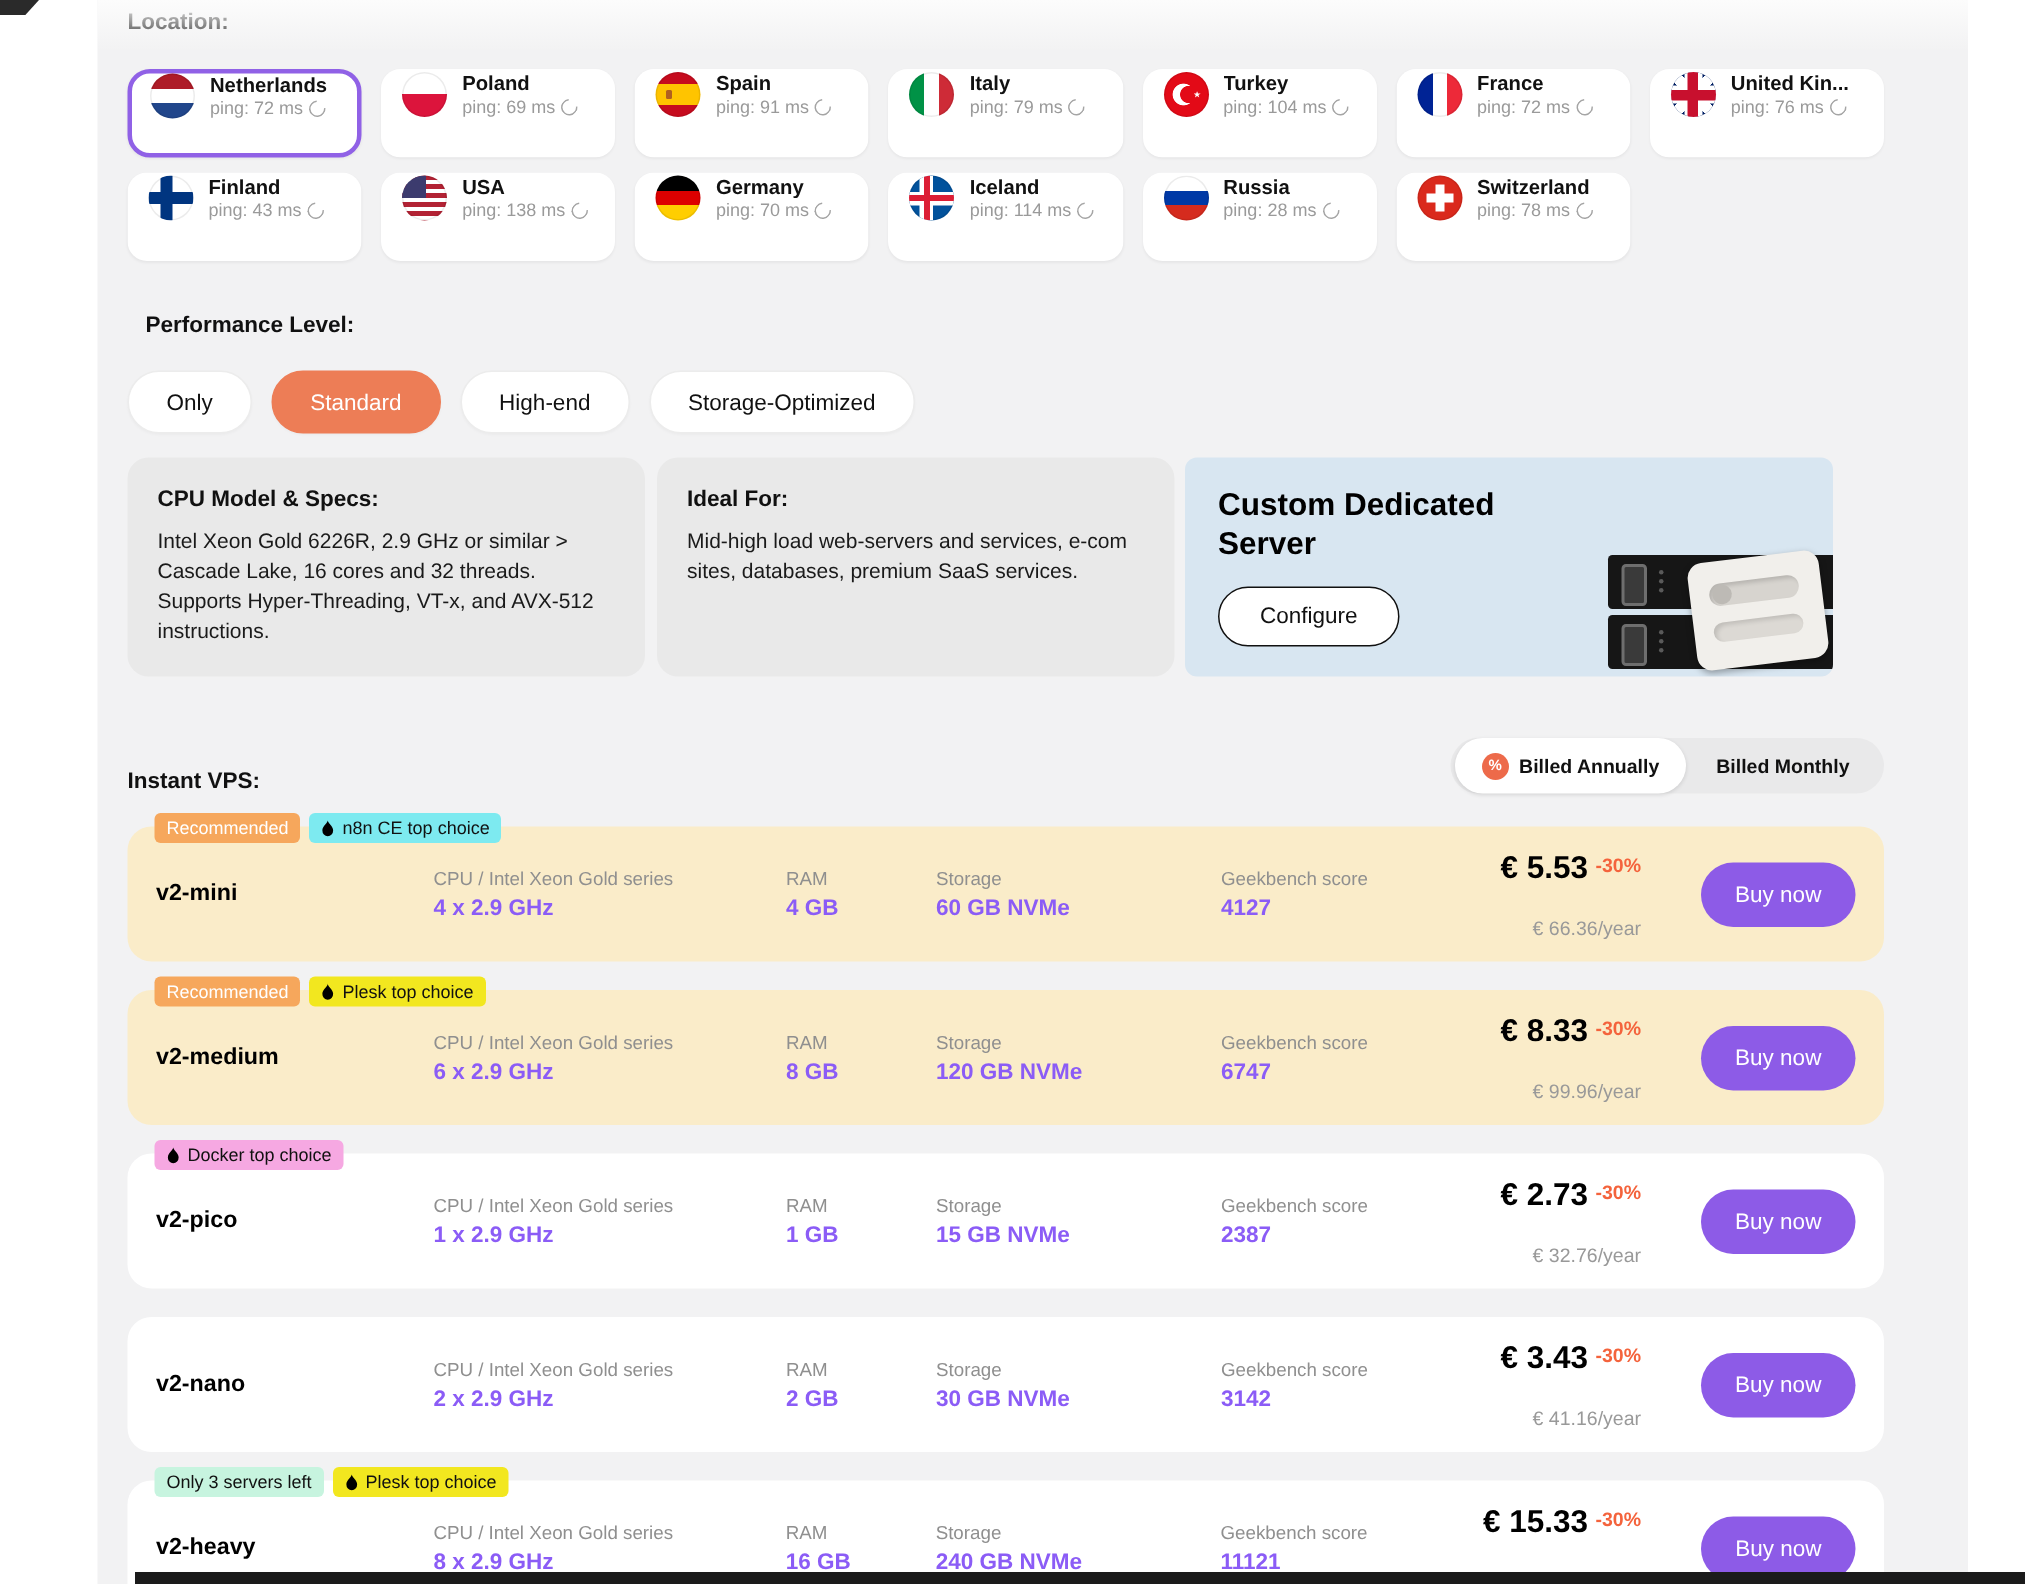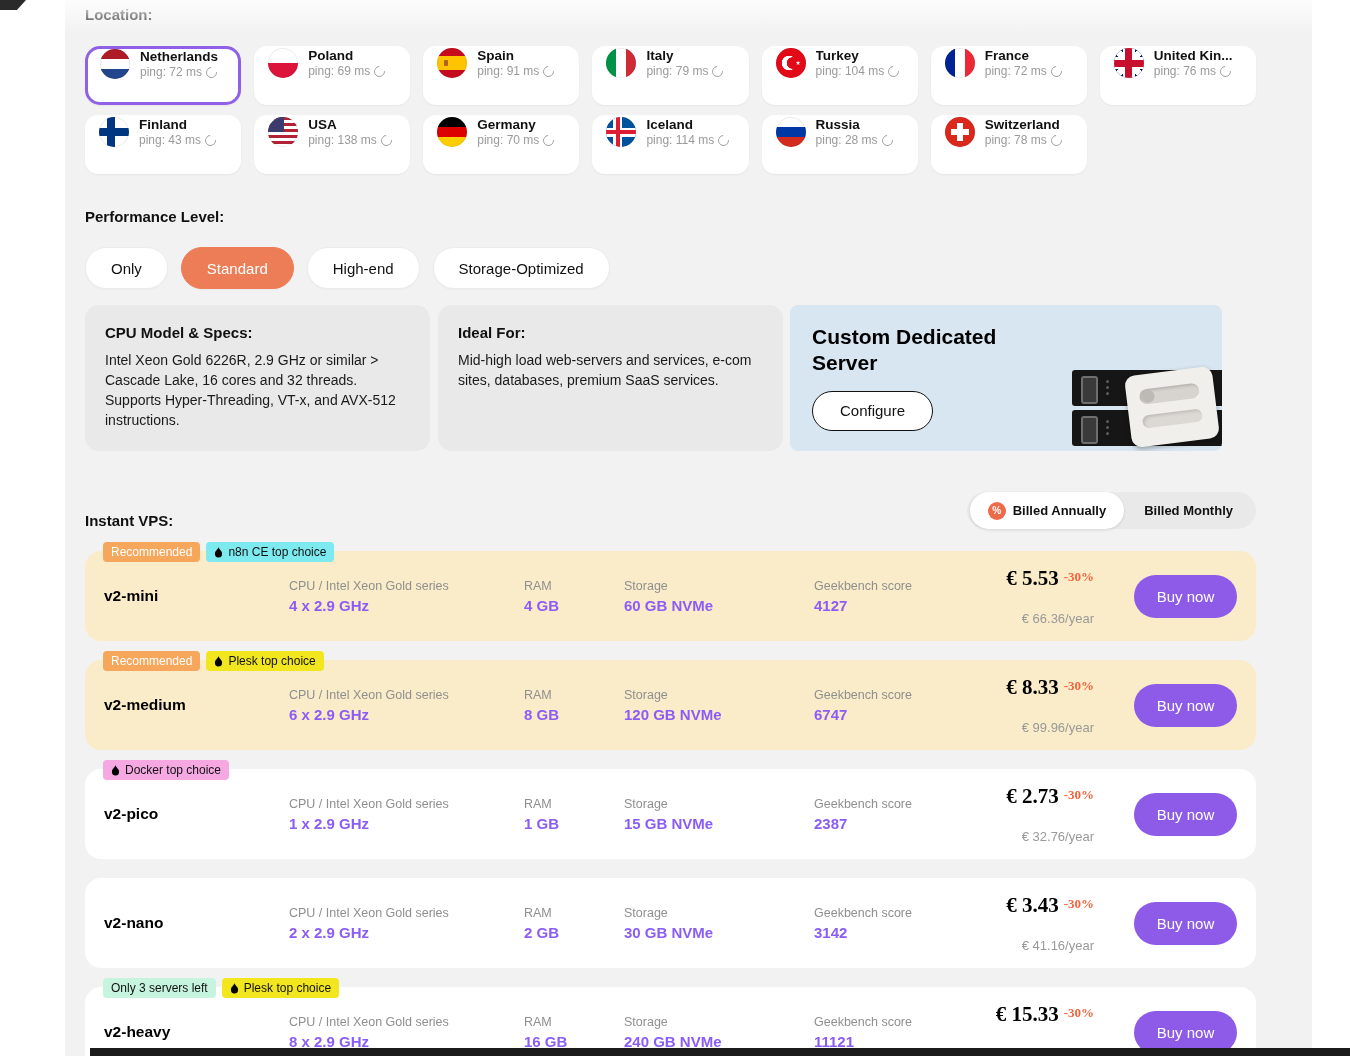--- a/index.html
+++ b/index.html
@@ -8,21 +8,21 @@
   .gray-panel { position:absolute; top:0; left:65px; right:38px; bottom:0; background:#f2f2f3; }
   .top-fade { position:absolute; top:0; left:65px; right:38px; height:34px;
     background:linear-gradient(#fcfcfc, rgba(242,242,243,0)); pointer-events:none; z-index:5;}
   .corner-mark { position:absolute; top:0; left:0; width:26px; height:10px; background:#2a2a2a;
     clip-path:polygon(0 0,100% 0,65% 100%,0 100%); z-index:6; }
   .bottom-bar { position:absolute; left:90px; right:0; bottom:0; height:8px; background:#1b1b1b; z-index:6; }
   .content { position:absolute; top:0; left:85px; width:1171px; z-index:2; }
 
   .sec-heading { font-size:15px; font-weight:800; color:#111; }
   #h-location { margin-top:6px; }
-  #h-perf { margin-top:34px; }
+  #h-perf { margin-top:34px;margin-left:12px; }
 
   
   .loc-grid { display:grid; grid-template-columns:repeat(7,1fr); gap:10px 13px; margin-top:23px; }
   .loc-card { background:#fff; border-radius:13px; height:59px; display:flex; align-items:flex-start;
     gap:10px; padding:0 12px; border:2px solid rgba(0,0,0,0); box-shadow:0 1px 2px rgba(0,0,0,.05); cursor:pointer; }
   .loc-card.selected { border:3px solid #9061e6; border-radius:15px; }
   .loc-text { display:flex; flex-direction:column; gap:1px; min-width:0; }
   .loc-name { font-size:13.5px; font-weight:800; color:#111; white-space:nowrap; overflow:hidden; }
   .loc-ping { font-size:12px; color:#9a9a9a; display:flex; align-items:center; gap:4px; white-space:nowrap;}
   .refresh-icon { width:11px; height:11px; border:1.6px solid #a5a5a5; border-radius:50%;
@@ -126,21 +126,21 @@
   .badge-pink { background:#f6a8e2; }
   .badge-mint { background:#c7f4df; }
   .flame { width:9px; height:12px; flex-shrink:0; }
   .row-name { width:185px; font-size:15.5px; font-weight:800; color:#000; }
   .col { display:flex; flex-direction:column; gap:4px; }
   .col-label { font-size:12.5px; color:#8f8f8f; }
   .col-value { font-size:15px; font-weight:700; color:#8b5cf6; }
   .col-cpu { width:235px; } .col-ram { width:100px; } .col-storage { width:190px; } .col-geek { width:175px; }
   .spacer { flex:1; }
   .price-block { text-align:right; margin-right:40px; }
-  .price-line { white-space:nowrap;font-family:Liberation Serif, serif; }
+  .price-line { white-space:nowrap; }
   .price { font-size:21px; font-weight:800; color:#000; }
   .discount { font-size:13px; font-weight:800; color:#f4633c; margin-left:5px; vertical-align:4px; }
   .per-year { font-size:13px; color:#999; margin-top:20px; }
   .buy-btn { width:103px; height:43px; border-radius:26px; background:#8d5be7; border:none; color:#fff;
     font-size:15px; cursor:pointer; font-family:inherit; }
 </style>
 </head>
 <body>
 
 <div class="page">

